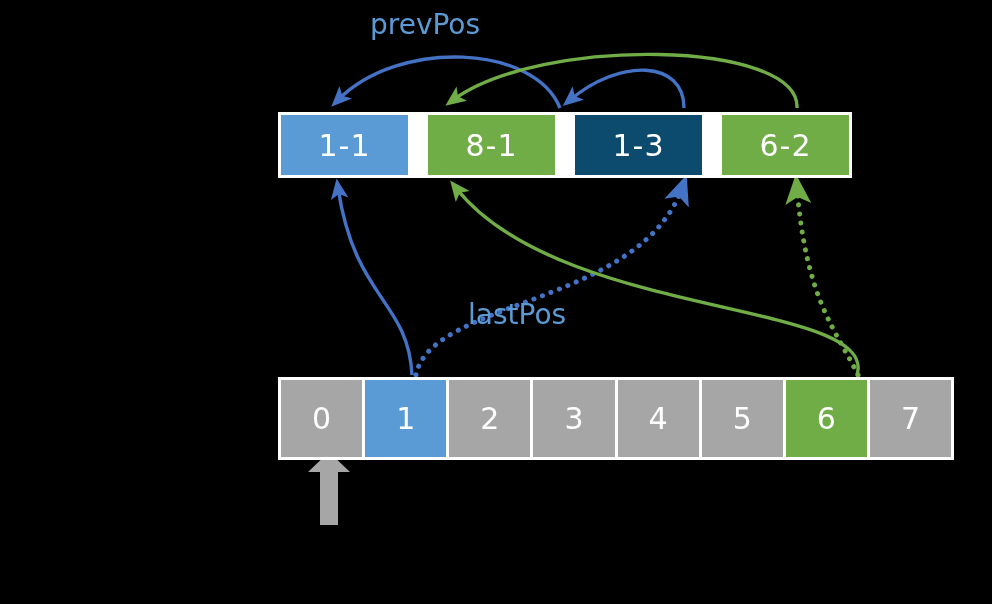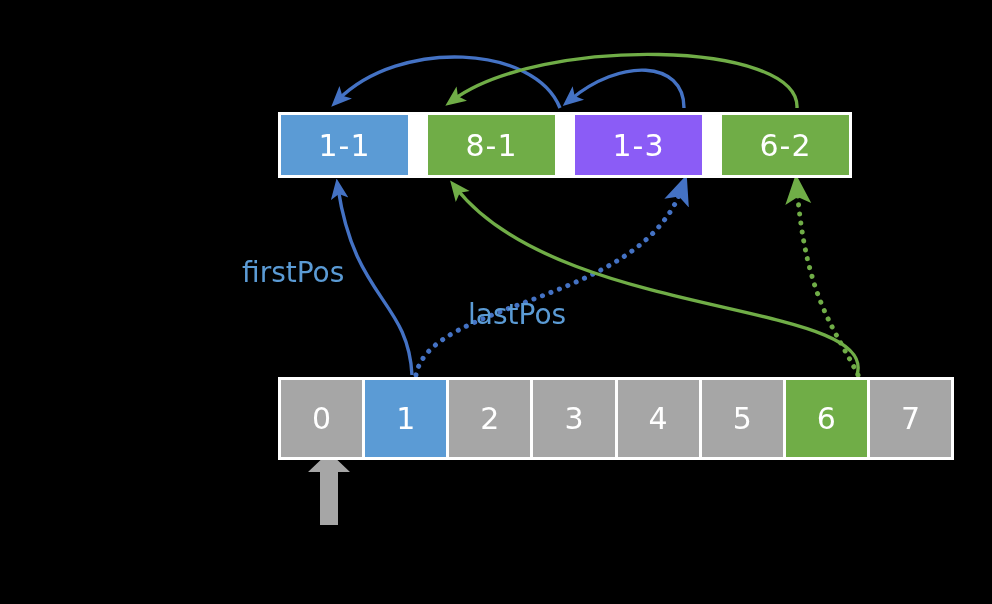--- a/index.html
+++ b/index.html
@@ -46,27 +46,27 @@
 
     <path d="M857,375 C880,300 560,320 456,188" fill="none" stroke="#70AD47" stroke-width="3.4" marker-end="url(#ahG)"></path>
 
     <path d="M858,375 C836,330 806,300 797,188" fill="none" stroke="#70AD47" stroke-width="5" stroke-linecap="round" stroke-dasharray="0.1 9" marker-end="url(#ahG)"></path>
 
     <g>
       <path d="M320,525 L320,472 L308,472 L329,452 L350,472 L338,472 L338,525 Z" fill="#A6A6A6"></path>
     </g>
   </svg>
 
-  <div class="lbl" id="lbl-first">firstPos</div>
+  <div class="lbl" id="lbl-prev">prevPos</div>
   <div class="lbl" id="lbl-last">lastPos</div>
 
   <div class="arr-top" id="top-array">
       <div class="cell" style="background: rgb(91, 155, 213);">1-1</div>
       <div class="cell" style="background: rgb(112, 173, 71);">8-1</div>
-      <div class="cell" style="background: #8b5cf6;">1-3</div>
+      <div class="cell" style="background: #0c4a6e;">1-3</div>
       <div class="cell" style="background: rgb(112, 173, 71);">6-2</div>
     </div>
 
   <div class="arr-bot" id="bot-array">
       <div class="cell" style="background: rgb(166, 166, 166);">0</div>
       <div class="cell" style="background: rgb(91, 155, 213);">1</div>
       <div class="cell" style="background: rgb(166, 166, 166);">2</div>
       <div class="cell" style="background: rgb(166, 166, 166);">3</div>
       <div class="cell" style="background: rgb(166, 166, 166);">4</div>
       <div class="cell" style="background: rgb(166, 166, 166);">5</div>

